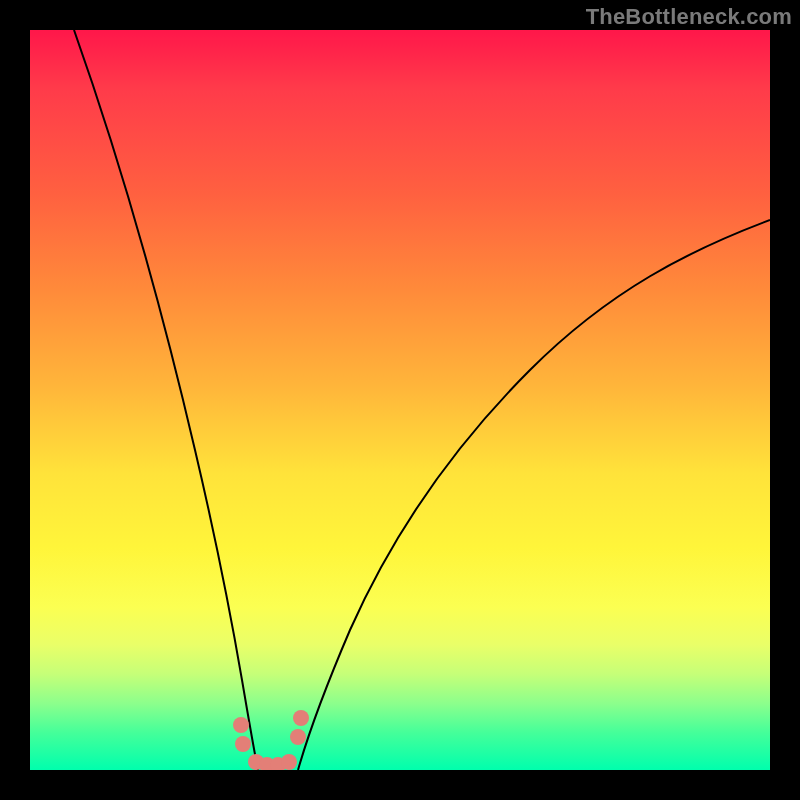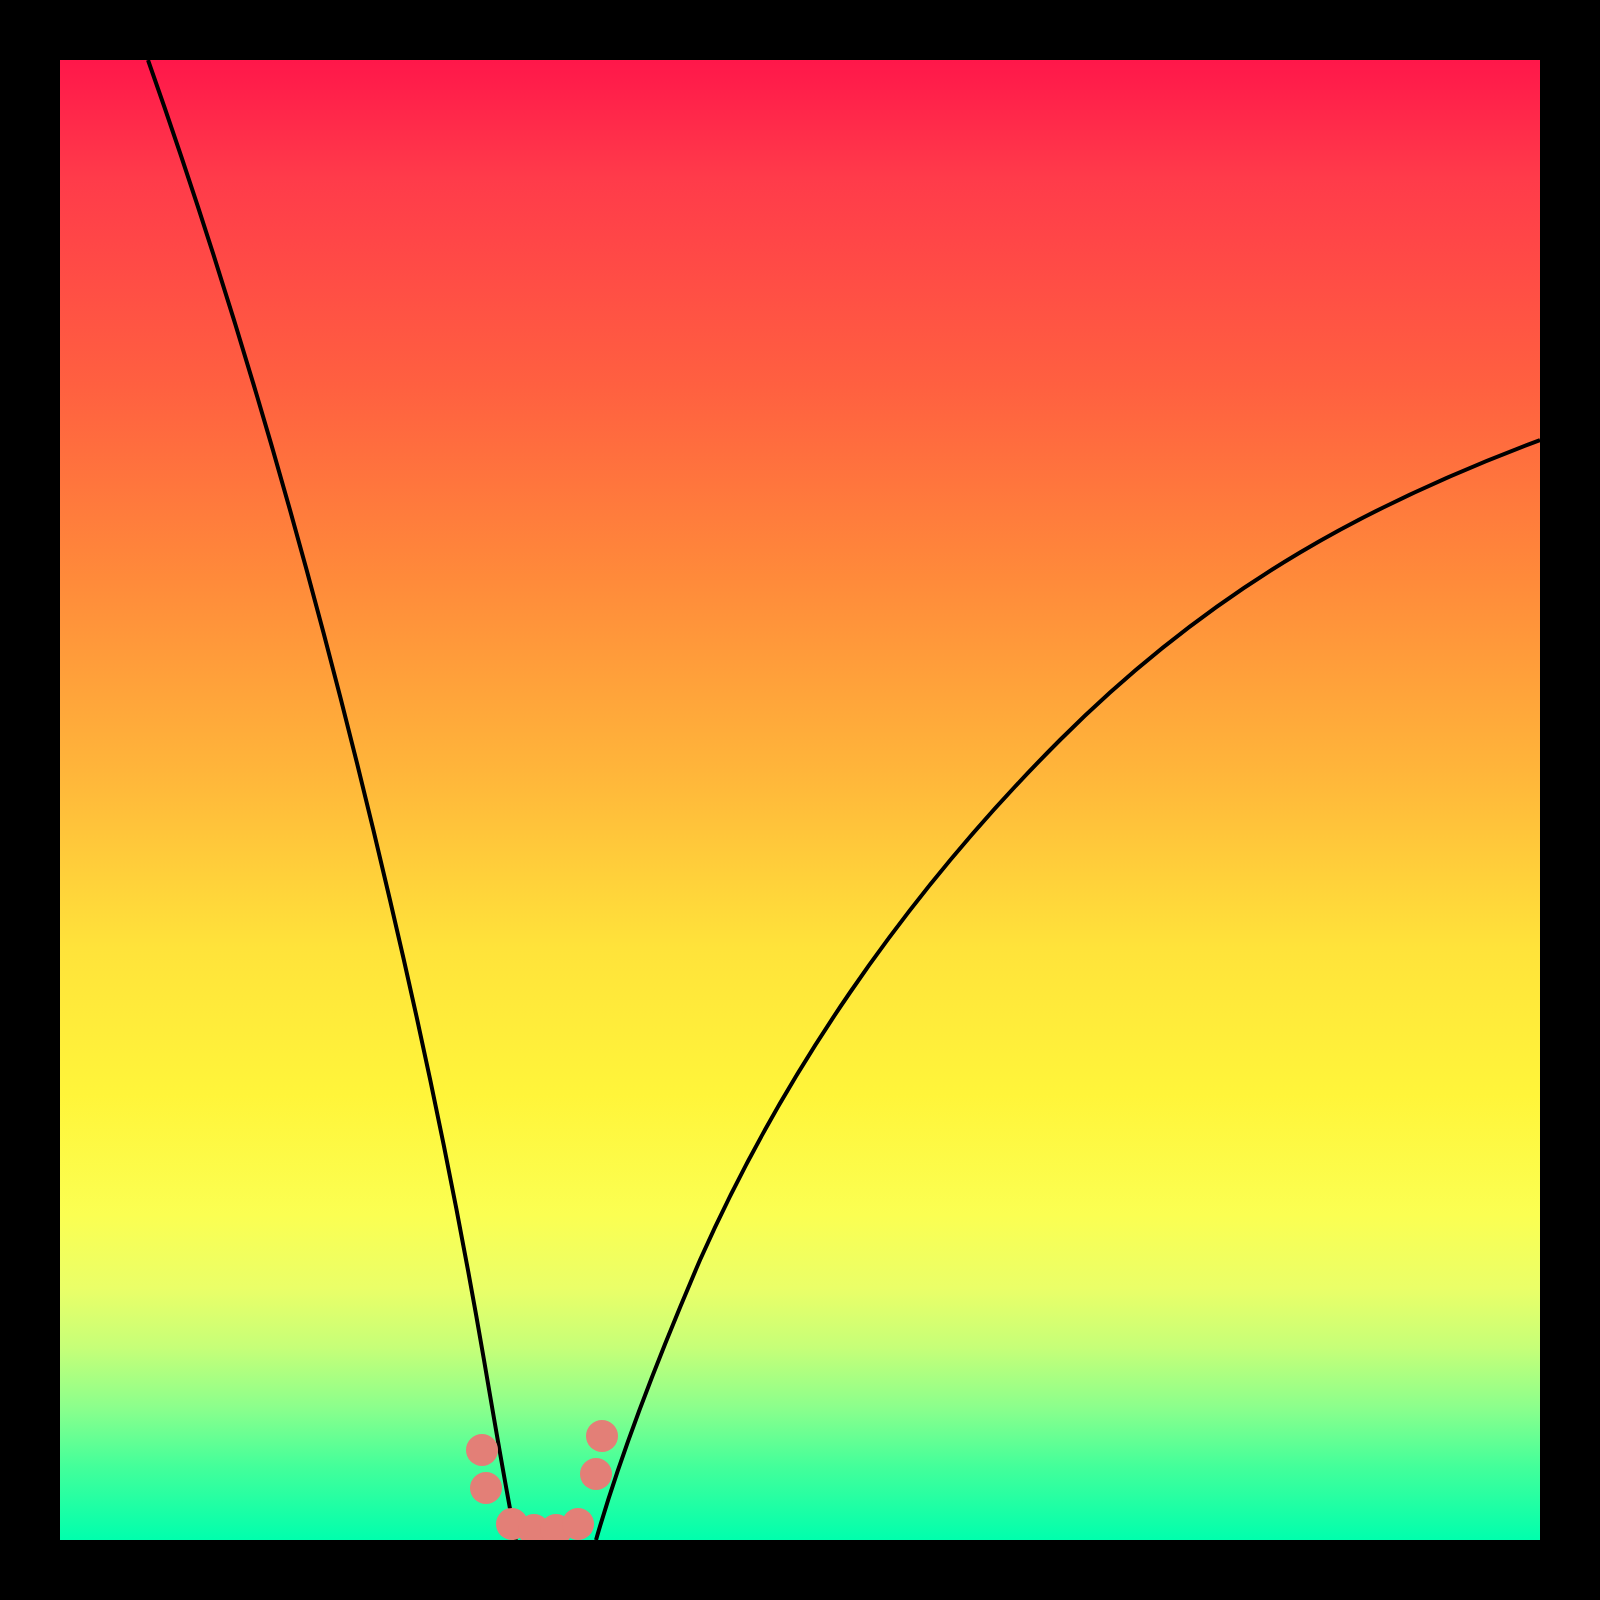--- a/index.html
+++ b/index.html
@@ -65,20 +65,21 @@
   }
   .marker {
     fill: #e37f77;
     stroke: none;
   }
 </style>
 </head>
 <body>
 
 <div class="outer">
+  <div class="watermark">TheBottleneck.com</div>
 
   <div class="plot">
     <svg class="curves" viewBox="0 0 740 740" preserveAspectRatio="none">
 
       <path class="curve" d="M 44 0
                C 90 130, 130 270, 165 420
                C 185 505, 200 580, 212 650
                C 218 685, 223 715, 228 740"></path>
 
       <path class="curve" d="M 268 740

